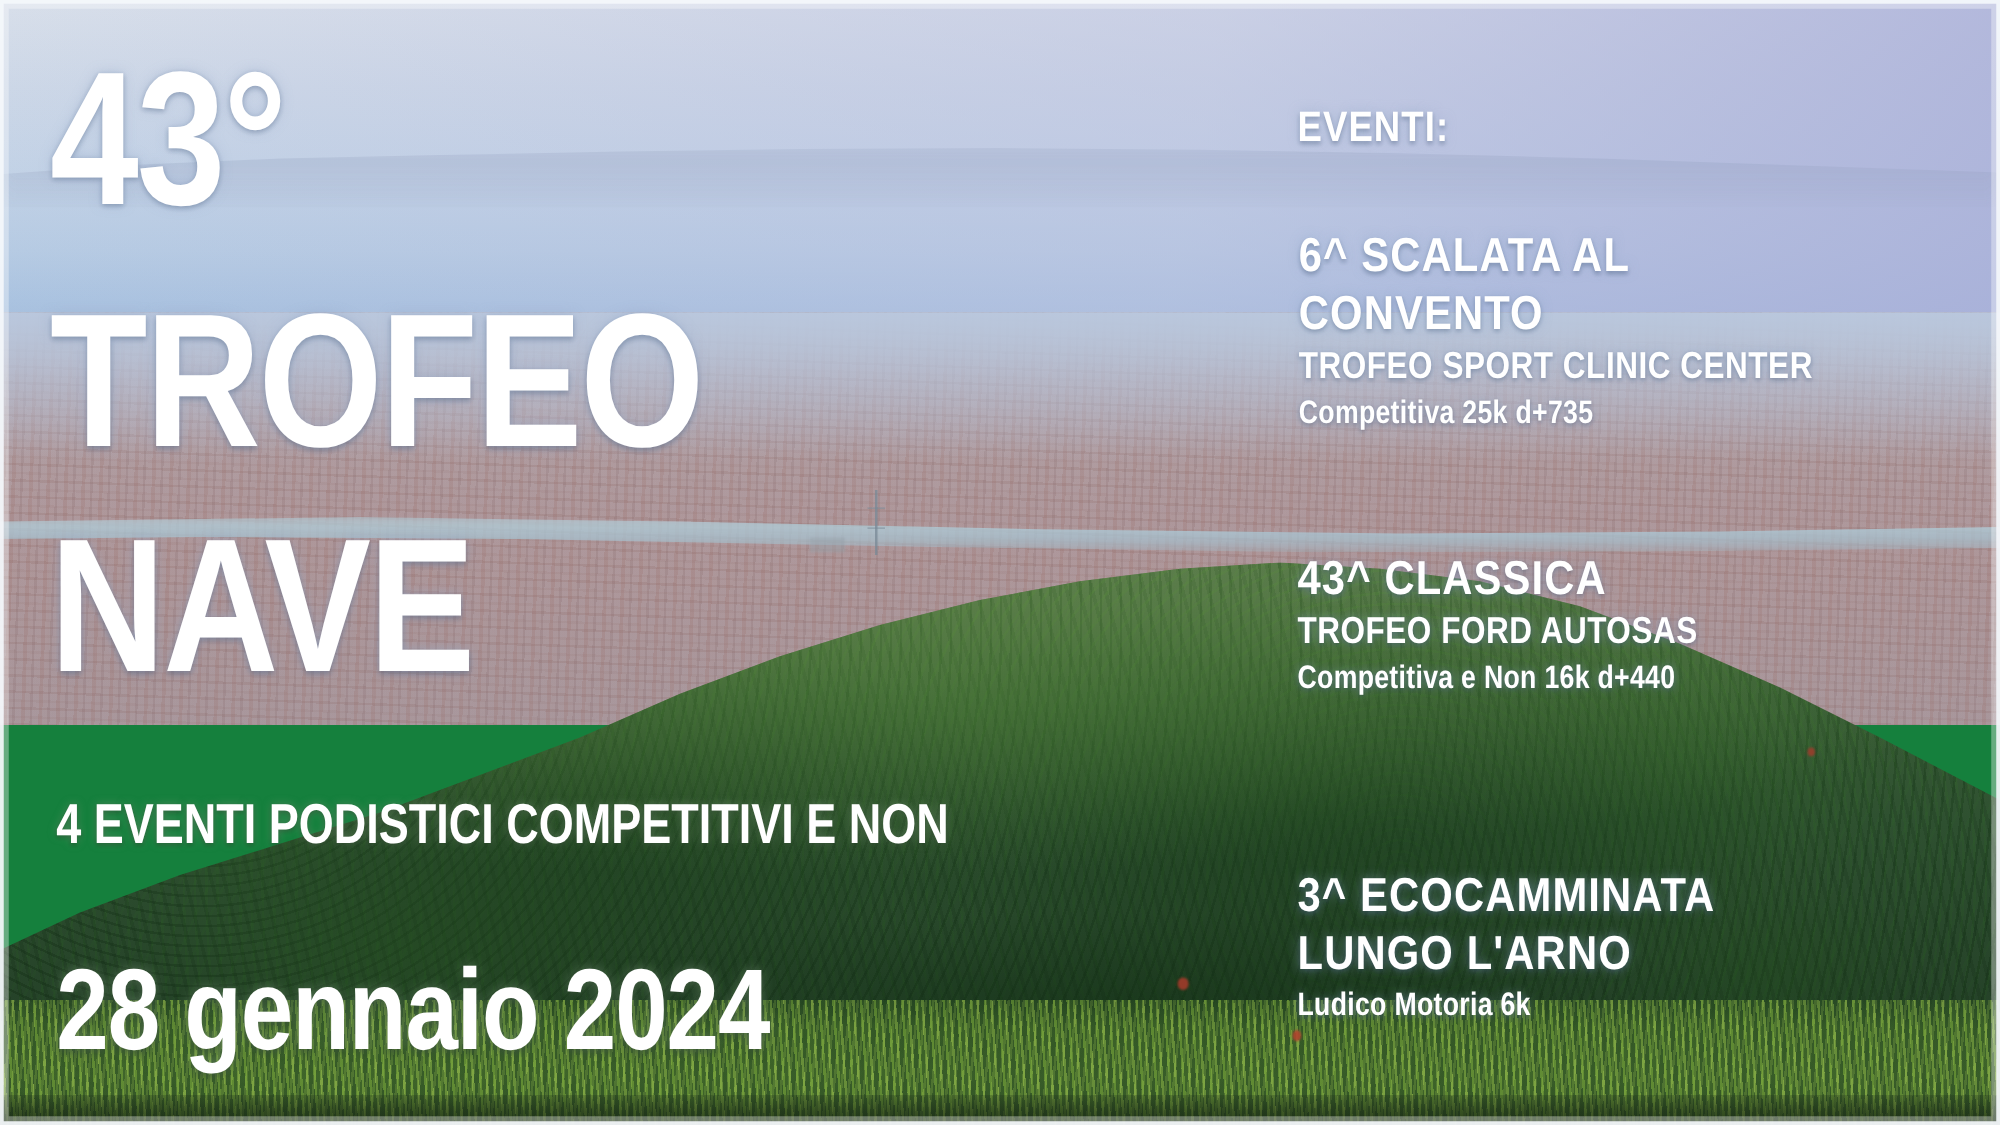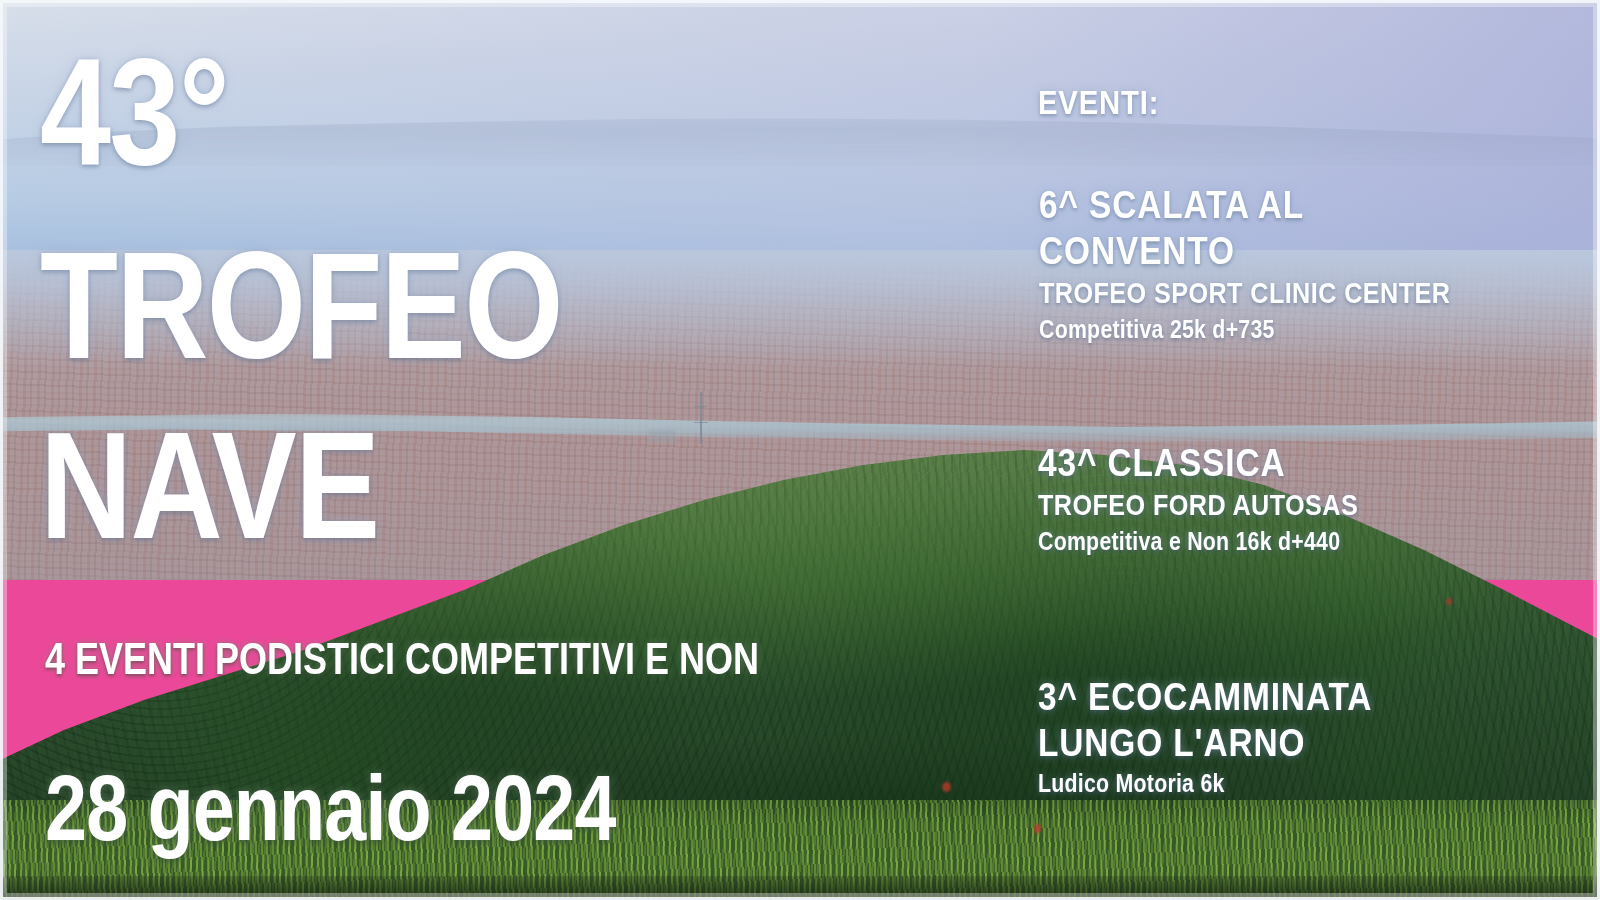--- a/index.html
+++ b/index.html
@@ -13,21 +13,21 @@
     overflow: hidden;
     font-family: "Liberation Sans", sans-serif;
   }
 
   
   #poster {
     position: relative;
     width: 1600px;
     height: 900px;
     overflow: hidden;
-    background: #ec4899;
+    background: #15803d;
   }
 
   
   #frame-border {
     position: absolute;
     inset: 0;
     z-index: 60;
     pointer-events: none;
     box-shadow:
       inset 0 0 0 3px rgba(244,247,251,0.92),
@@ -243,21 +243,21 @@
     font-size: 26px; line-height: 34px;
     font-weight: 700; letter-spacing: 0.3px;
     transform: scaleX(0.82); transform-origin: left center;
     text-shadow: 0 0 8px rgba(140,165,200,0.55), 0 2px 4px rgba(40,60,90,0.35);
     white-space: nowrap;
   }
 
   
   #ev-1 { position: absolute; left: 1px; top: 100px; }
   #ev-2 { position: absolute; left: 0; top: 358px; }
-  #ev-3 { position: absolute; left: 0; top: 592px; }
+  #ev-3 { position: absolute; left: 0; top: 612px; }
 
   
   #antenna {
     position: absolute; z-index: 5;
     left: 700px; top: 392px; width: 2px; height: 52px;
     background: rgba(120,136,150,0.75);
   }
   #antenna::before, #antenna::after {
     content: ""; position: absolute; left: -6px; width: 14px; height: 1px;
     background: rgba(120,136,150,0.65);

